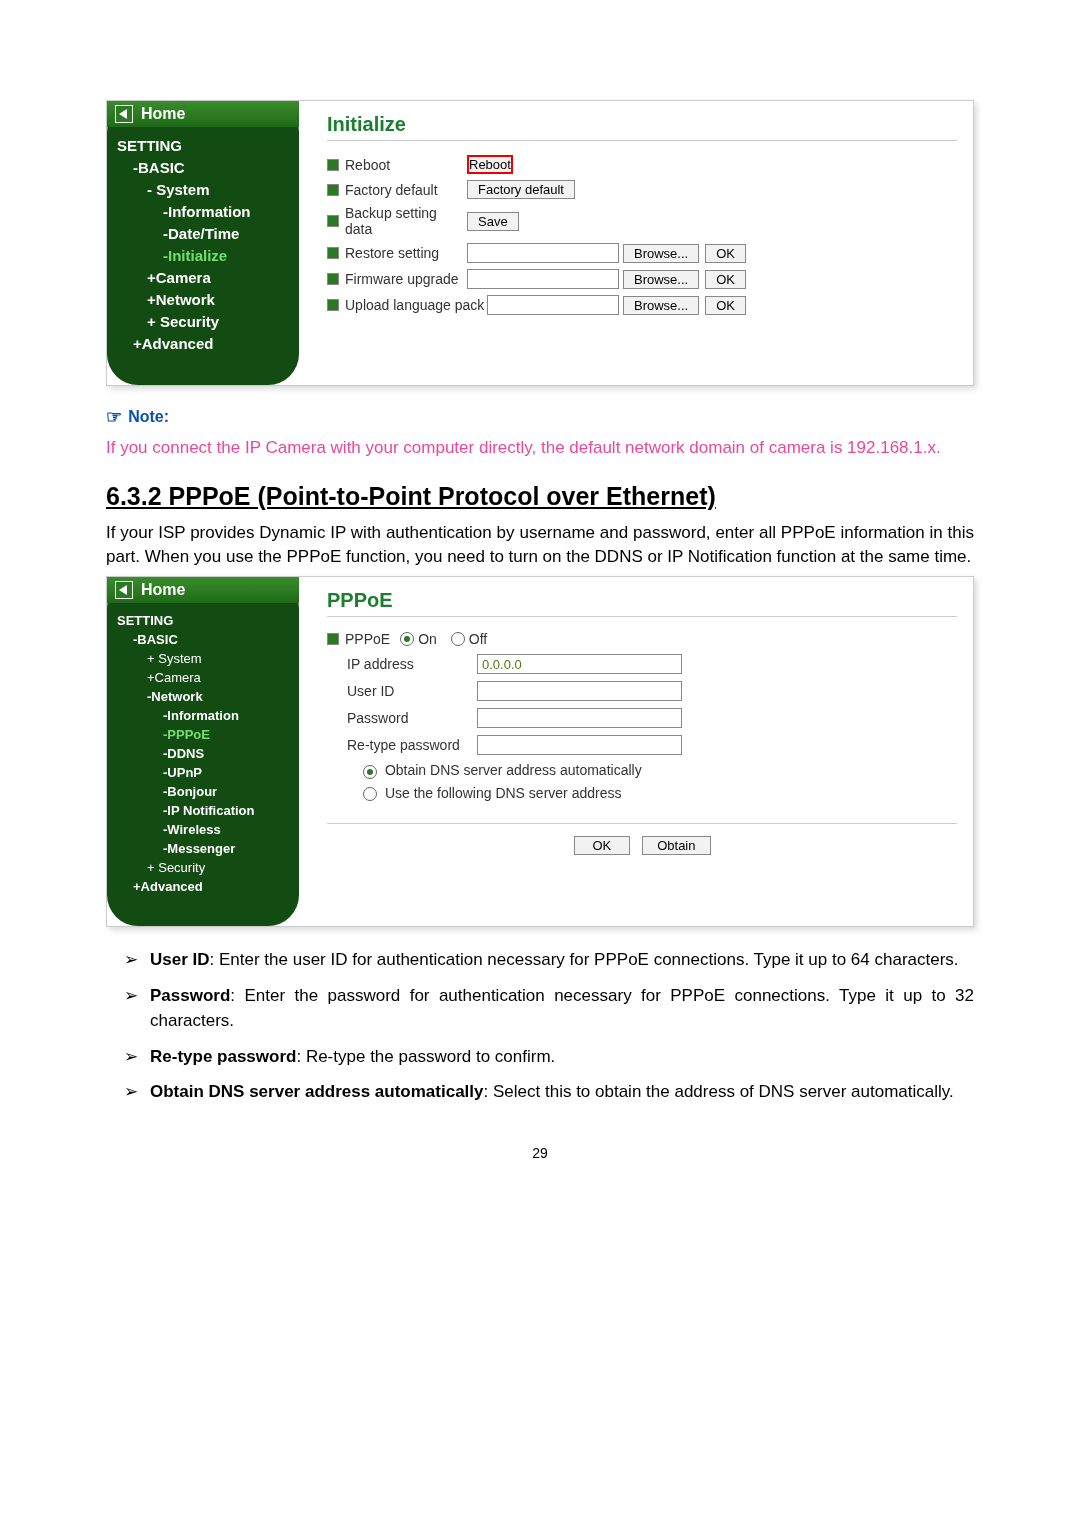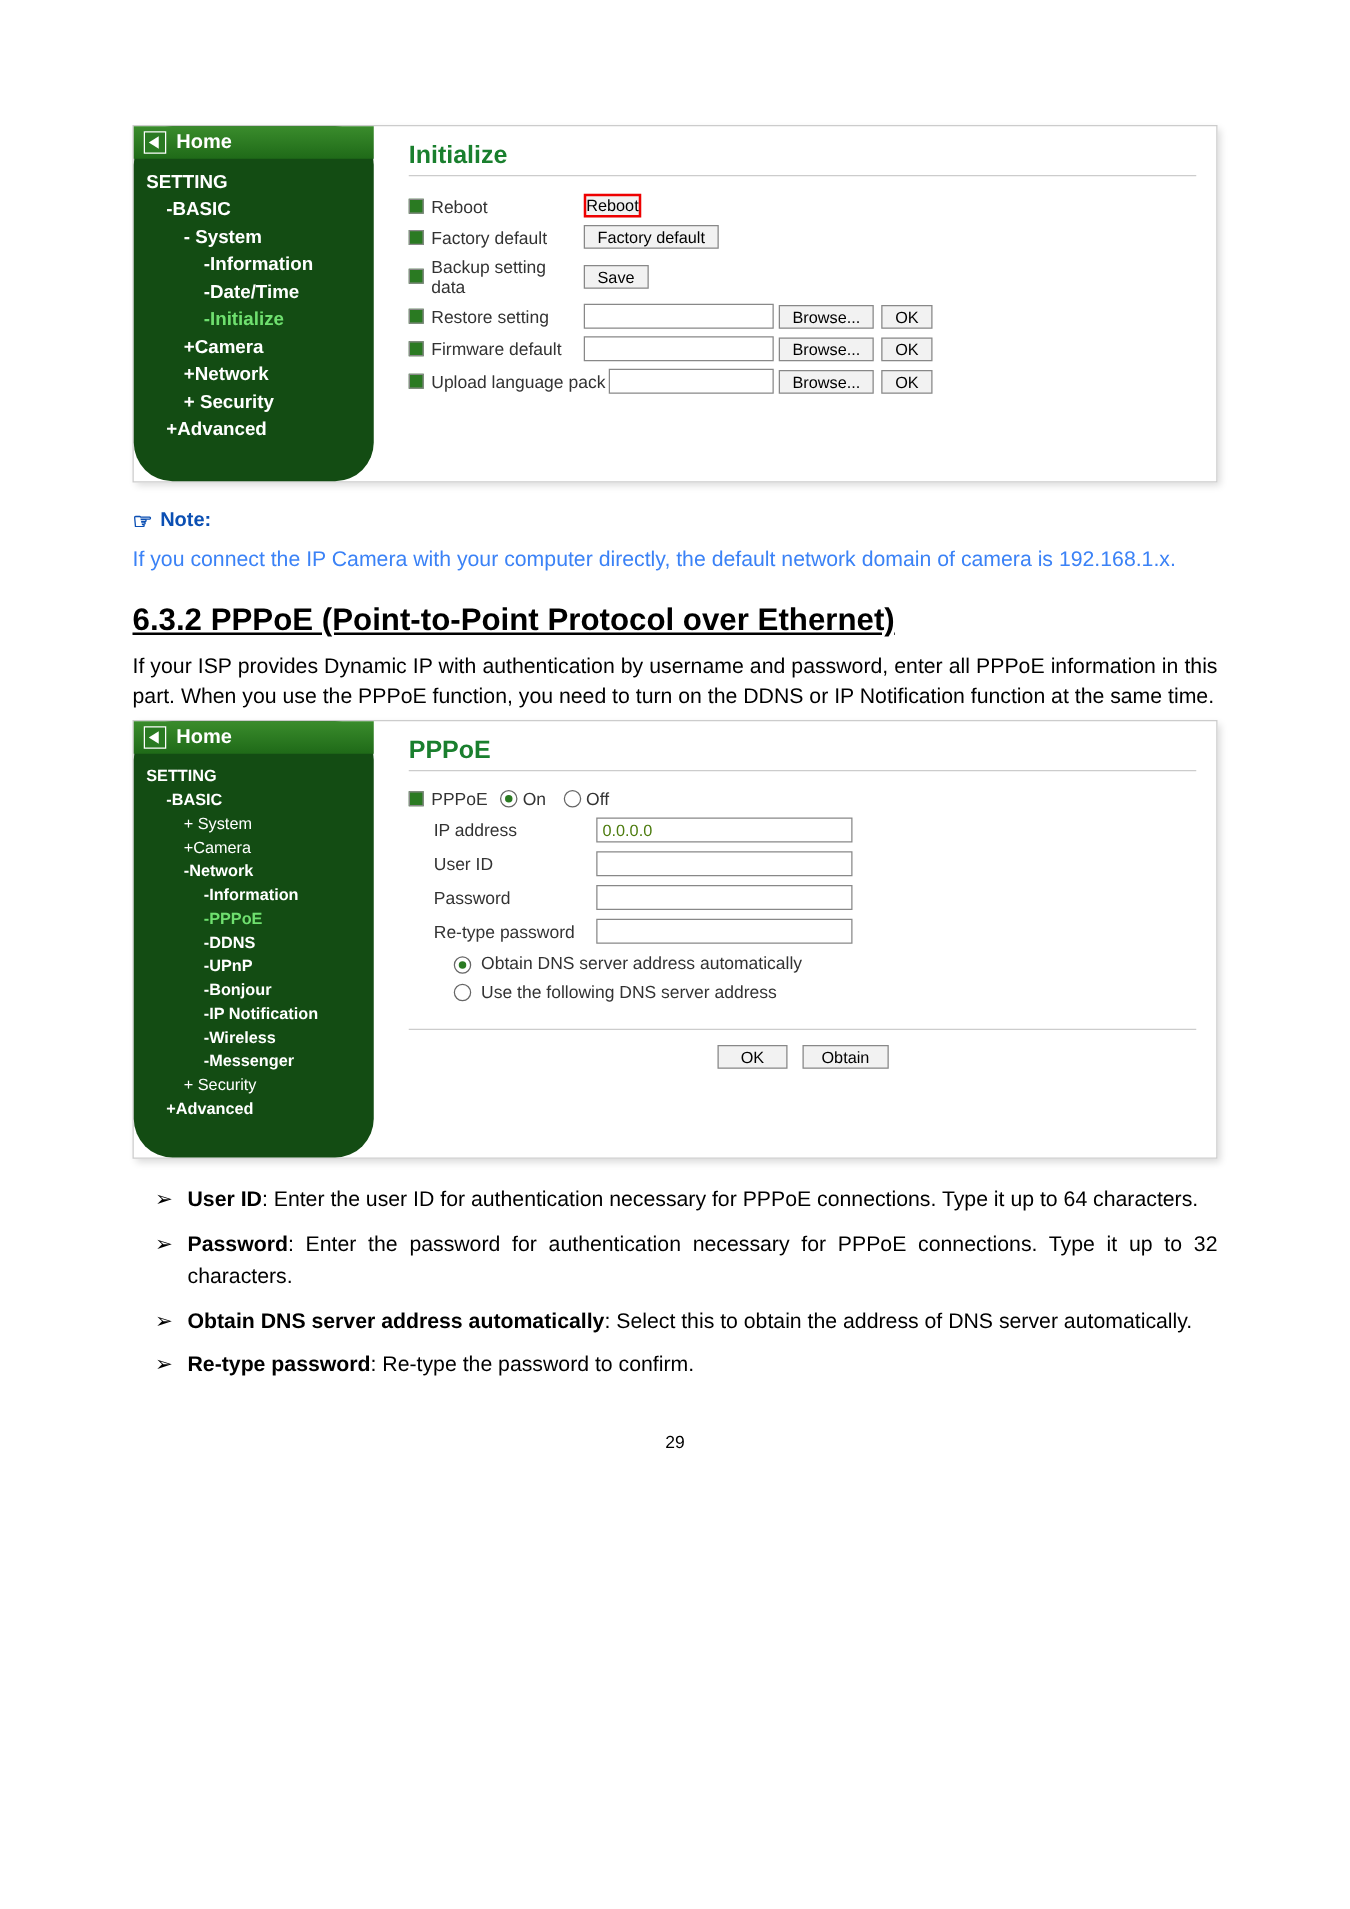--- a/index.html
+++ b/index.html
@@ -253,21 +253,21 @@
             <span class="bullet"></span>
             <span>Restore setting</span>
           </div>
         <div class="file-input"></div>
         <button class="btn">Browse...</button>
         <button class="btn" style="margin-left:6px;">OK</button>
       </div>
       <div class="row">
         <div class="label-col">
             <span class="bullet"></span>
-            <span>Firmware default</span>
+            <span>Firmware upgrade</span>
           </div>
         <div class="file-input"></div>
         <button class="btn">Browse...</button>
         <button class="btn" style="margin-left:6px;">OK</button>
       </div>
       <div class="row">
         <div class="label-col" style="width:160px;">
             <span class="bullet"></span>
             <span>Upload language pack</span>
           </div>
@@ -275,21 +275,21 @@
         <button class="btn">Browse...</button>
         <button class="btn" style="margin-left:6px;">OK</button>
       </div>
     </div>
   </div>
 
   <div class="note-heading">
     <span class="hand-icon">☞</span>
     <span>Note:</span>
   </div>
-  <p class="body-text" style="color:#3b82f6;">If you connect the IP Camera with your computer directly, the default network domain of camera is 192.168.1.x.</p>
+  <p class="body-text" style="color:#ec4899;">If you connect the IP Camera with your computer directly, the default network domain of camera is 192.168.1.x.</p>
 
   <h3 class="section">6.3.2  PPPoE (Point-to-Point Protocol over Ethernet)</h3>
   <p class="body-text" style="text-align:justify;">If your ISP provides Dynamic IP with authentication by username and password, enter all PPPoE information in this part. When you use the PPPoE function, you need to turn on the DDNS or IP Notification function at the same time.</p>
 
   <div class="screenshot">
     <div class="sidebar">
       <div class="home-bar">
         <span class="back-icon"></span>
         <span>Home</span>
       </div>
@@ -348,18 +348,18 @@
       <div class="btn-row">
         <button class="btn" style="padding:1px 18px;">OK</button>
         <button class="btn" style="padding:1px 14px;margin-left:8px;">Obtain</button>
       </div>
     </div>
   </div>
 
   <ul class="bulleted">
     <li><b>User ID</b><span>: Enter the user ID for authentication necessary for PPPoE connections. Type it up to 64 characters.</span></li>
     <li><b>Password</b><span>: Enter the password for authentication necessary for PPPoE connections. Type it up to 32 characters.</span></li>
+    <li><b>Re-type password</b><span>: Re-type the password to confirm.</span></li>
     <li><b>Obtain DNS server address automatically</b><span>: Select this to obtain the address of DNS server automatically.</span></li>
-    <li><b>Re-type password</b><span>: Re-type the password to confirm.</span></li>
   </ul>
 
   <div class="pagenum">29</div>
 </div>
 
 </body></html>

